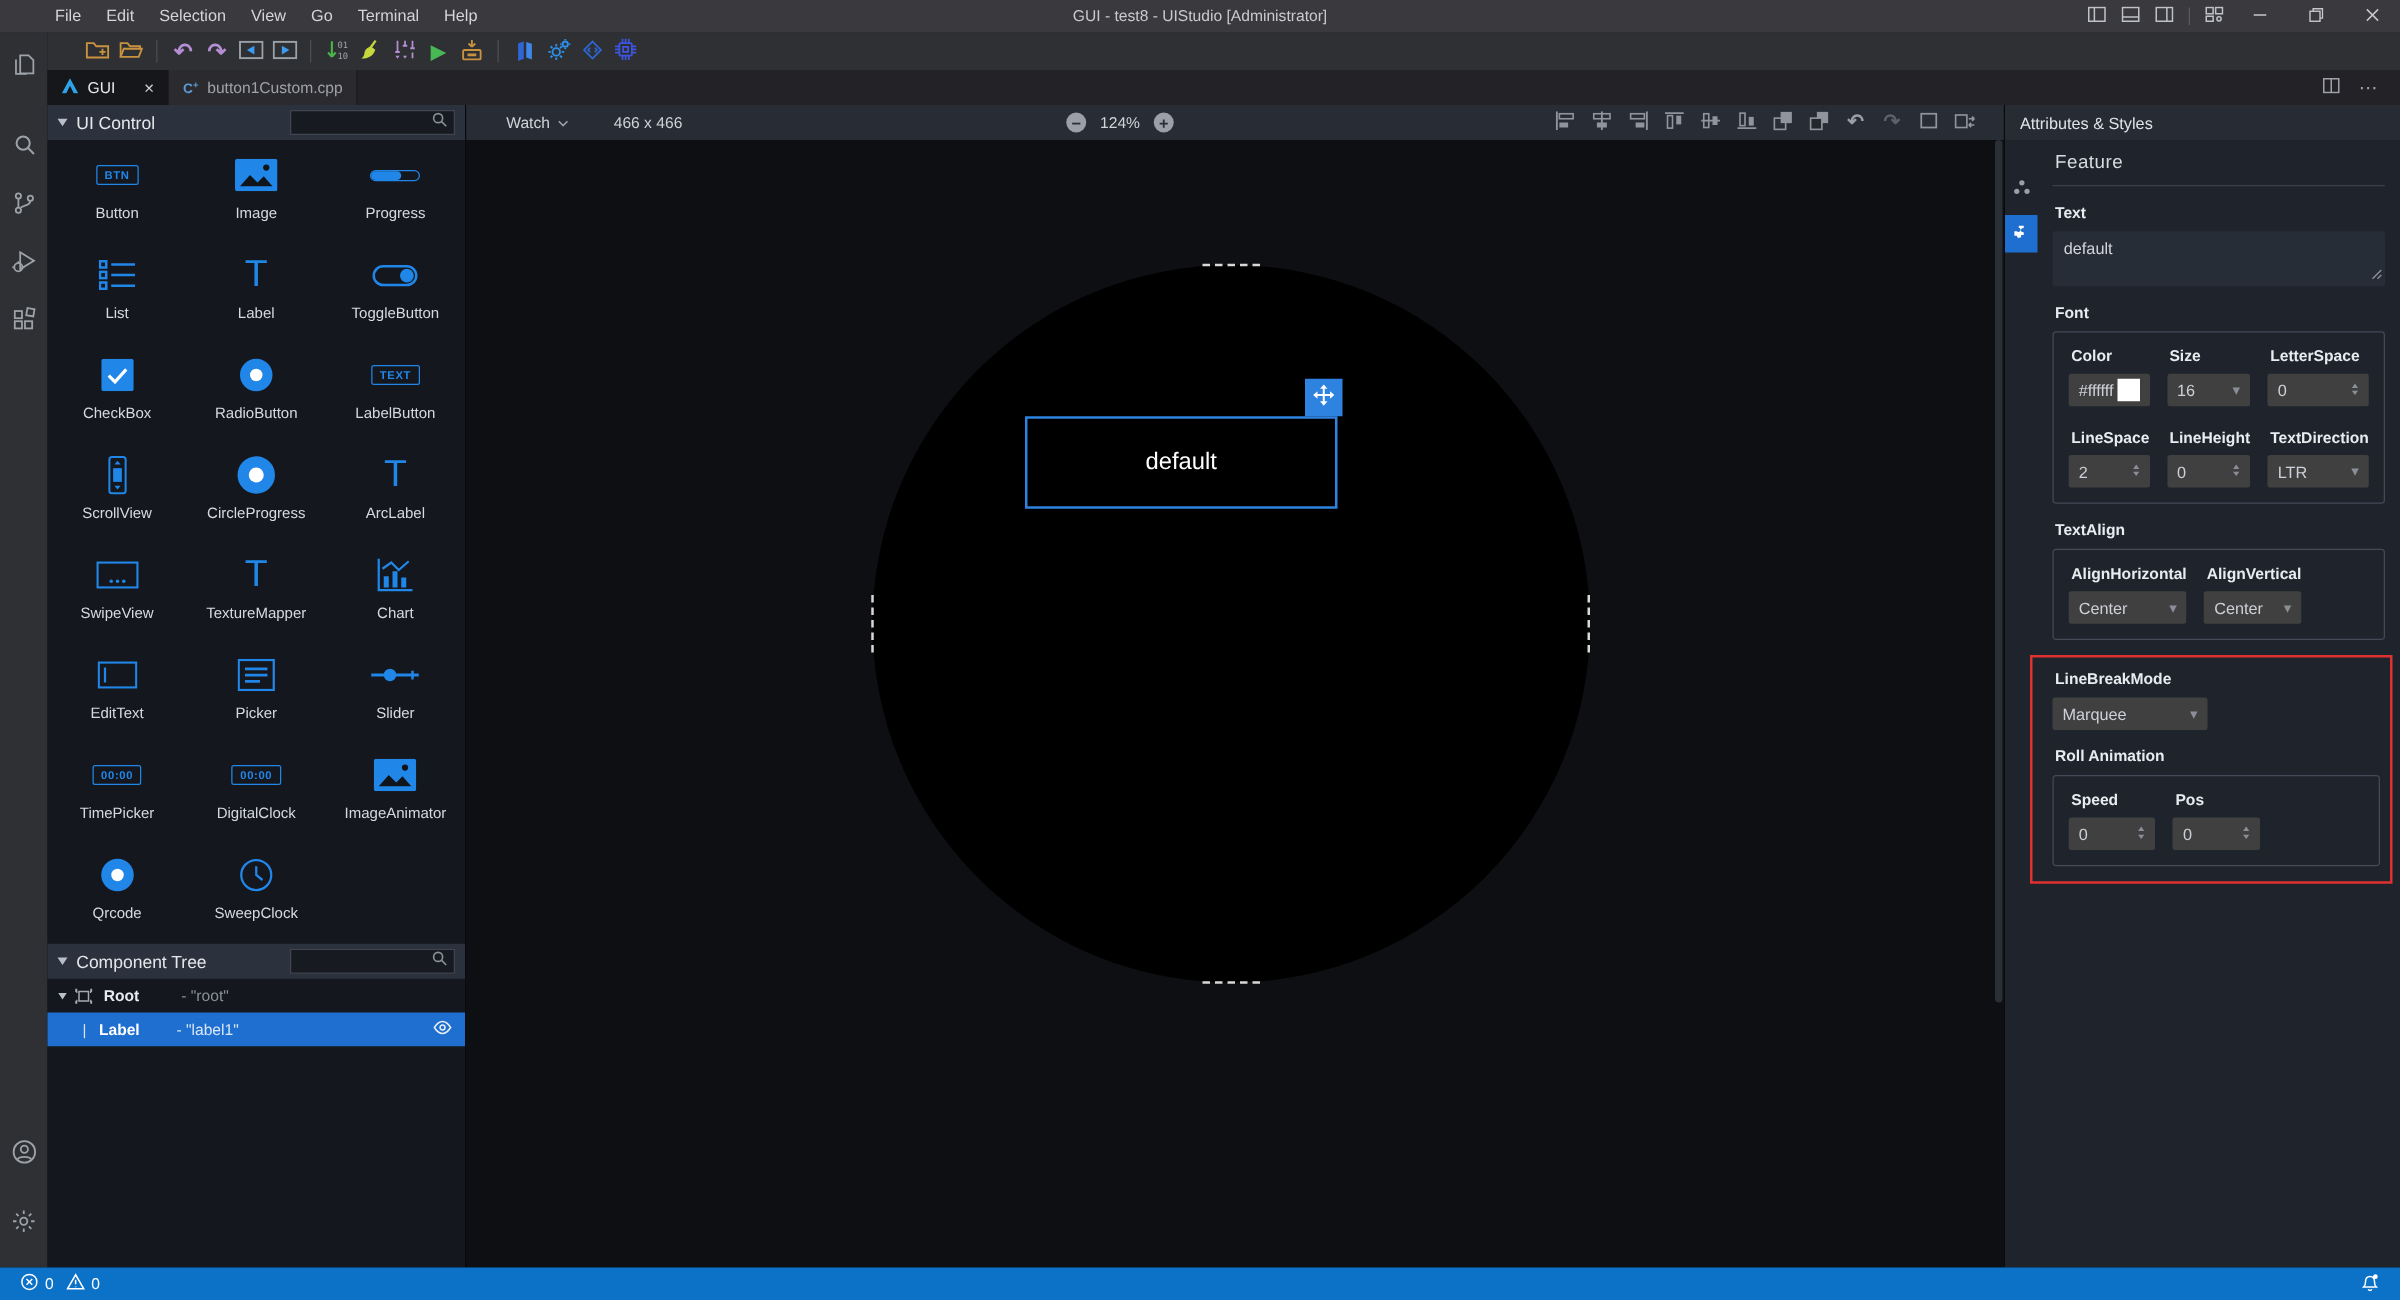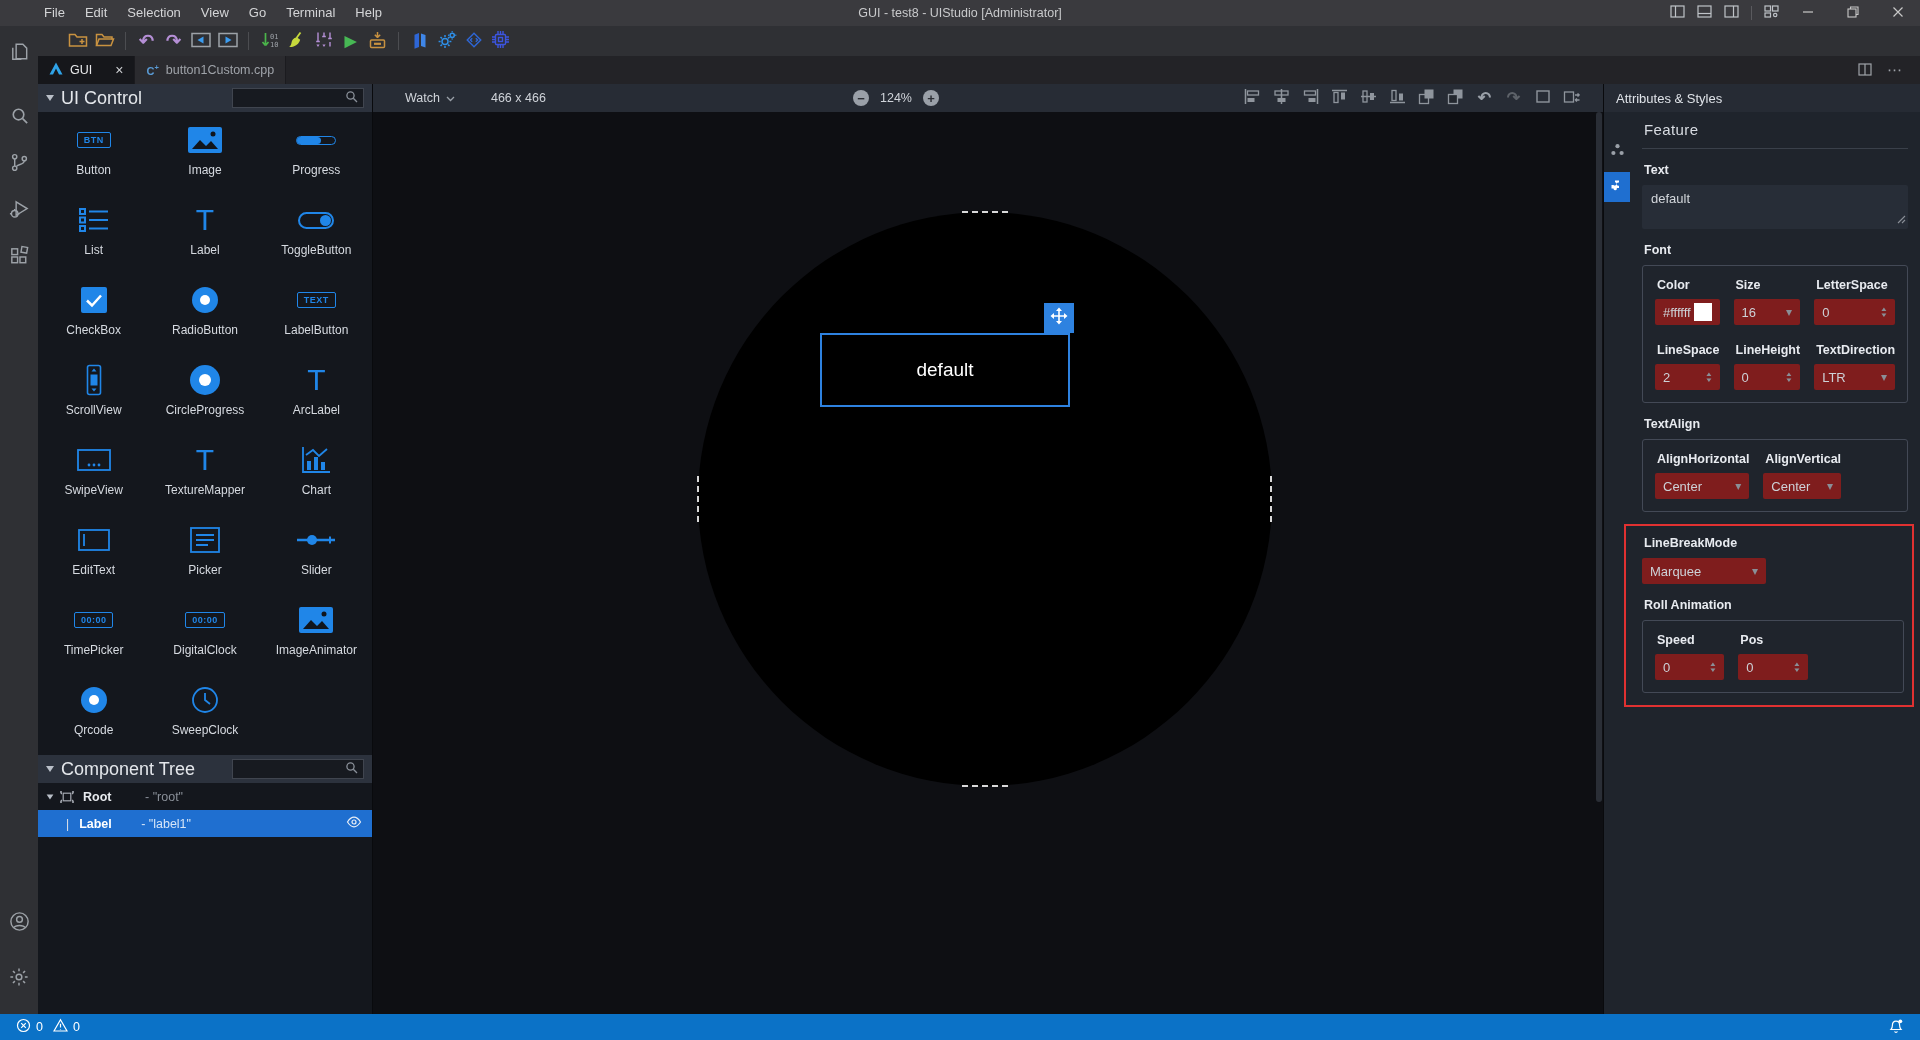--- a/index.html
+++ b/index.html
@@ -40,21 +40,21 @@
   .cpp-glyph sup { font-size:7.5px; }
   .tab-actions { margin-left:auto; display:flex; align-items:center; gap:15px; padding-right:18px; }
   .tab-act-btn { background:none; border:none; display:flex; align-items:center; color:#9fa3a9; font-size:15px; }
 
   .workbench { flex:1; display:flex; min-height:0; }
 
   
   .sidebar { width:335px; background:#14171d; display:flex; flex-direction:column; border-right:1px solid #090a0d; }
   .panel-header { height:28px; min-height:28px; background:#2c323d; display:flex; align-items:center; padding:0 8px; gap:7px; }
   .caret-down { width:0; height:0; border-left:4.5px solid transparent; border-right:4.5px solid transparent; border-top:6px solid #b9bfc8; }
-  .panel-title { font-size:18px; color:#e4e7eb; }
+  .panel-title { font-size:14px; color:#e4e7eb; }
   .panel-search { margin-left:auto; width:132px; height:20px; background:#171a20; border:1px solid #40454f;
     display:flex; align-items:center; justify-content:flex-end; padding:0 5px; }
   .comp-grid { height:643px; display:grid; grid-template-columns:repeat(3,1fr); grid-auto-rows:80px; padding-top:4px; }
   .comp-cell { display:flex; flex-direction:column; align-items:center; padding-top:5px; }
   .ci-wrap { height:38px; display:flex; align-items:center; justify-content:center; }
   .comp-label { font-size:12px; color:#d6dae0; margin-top:4px; }
   .ci-rect { border:1.5px solid #2086e8; color:#2086e8; font-size:9px; font-weight:700; letter-spacing:.5px;
     padding:2px 6px; border-radius:2px; }
   .ci-T { font-size:30px; color:#2086e8; line-height:30px; font-weight:500; }
   .ci-progress { width:40px; height:9px; border:1.5px solid #2086e8; border-radius:5px; }
@@ -110,21 +110,21 @@
   .attr-content { flex:1; padding:0 14px 0 12px; position:relative; }
   .section-title { font-size:15px; color:#d8dce2; font-weight:400; letter-spacing:.4px;
     padding:9px 0 10px 2px; border-bottom:1px solid #3a404a; }
   .flabel { font-size:12.5px; font-weight:700; color:#e8ebf0; margin:14px 0 8px 2px; }
   .textbox { height:44px; background:#272d37; border-radius:2px; padding:6px 9px; font-size:13px; color:#d2d6db; position:relative; }
   .resize-corner { position:absolute; right:2px; bottom:2px; }
   .groupbox { border:1px solid #434956; border-radius:3px; padding:2px 12px 4px; display:grid;
     grid-template-columns:1fr 1fr 1fr; column-gap:14px; }
   .field { display:flex; flex-direction:column; }
   .field .flabel { margin:10px 0 7px 2px; }
-  .control { height:26px; background:#7f1d1d; border-radius:2px; display:flex; align-items:center;
+  .control { height:26px; background:#404040; border-radius:2px; display:flex; align-items:center;
     padding:0 8px; font-size:13px; color:#cdd1d7; margin-bottom:8px; }
   .dd-caret { margin-left:auto; color:#8a8f97; font-size:12px; }
   .spin { margin-left:auto; display:flex; flex-direction:column; align-items:center; gap:1px; }
   .spin i { font-style:normal; font-size:6px; line-height:5px; color:#8a8f97; transform:scaleX(1.4); }
   .swatch { margin-left:auto; width:18px; height:18px; }
   .half { width:calc(50% - 7px); }
   .red-outline { border:2px solid #e03131; margin:14px -6px 0 -18px; padding:0 8px 12px 16px; }
   .red-outline .flabel:first-child { margin-top:10px; }
 
   

